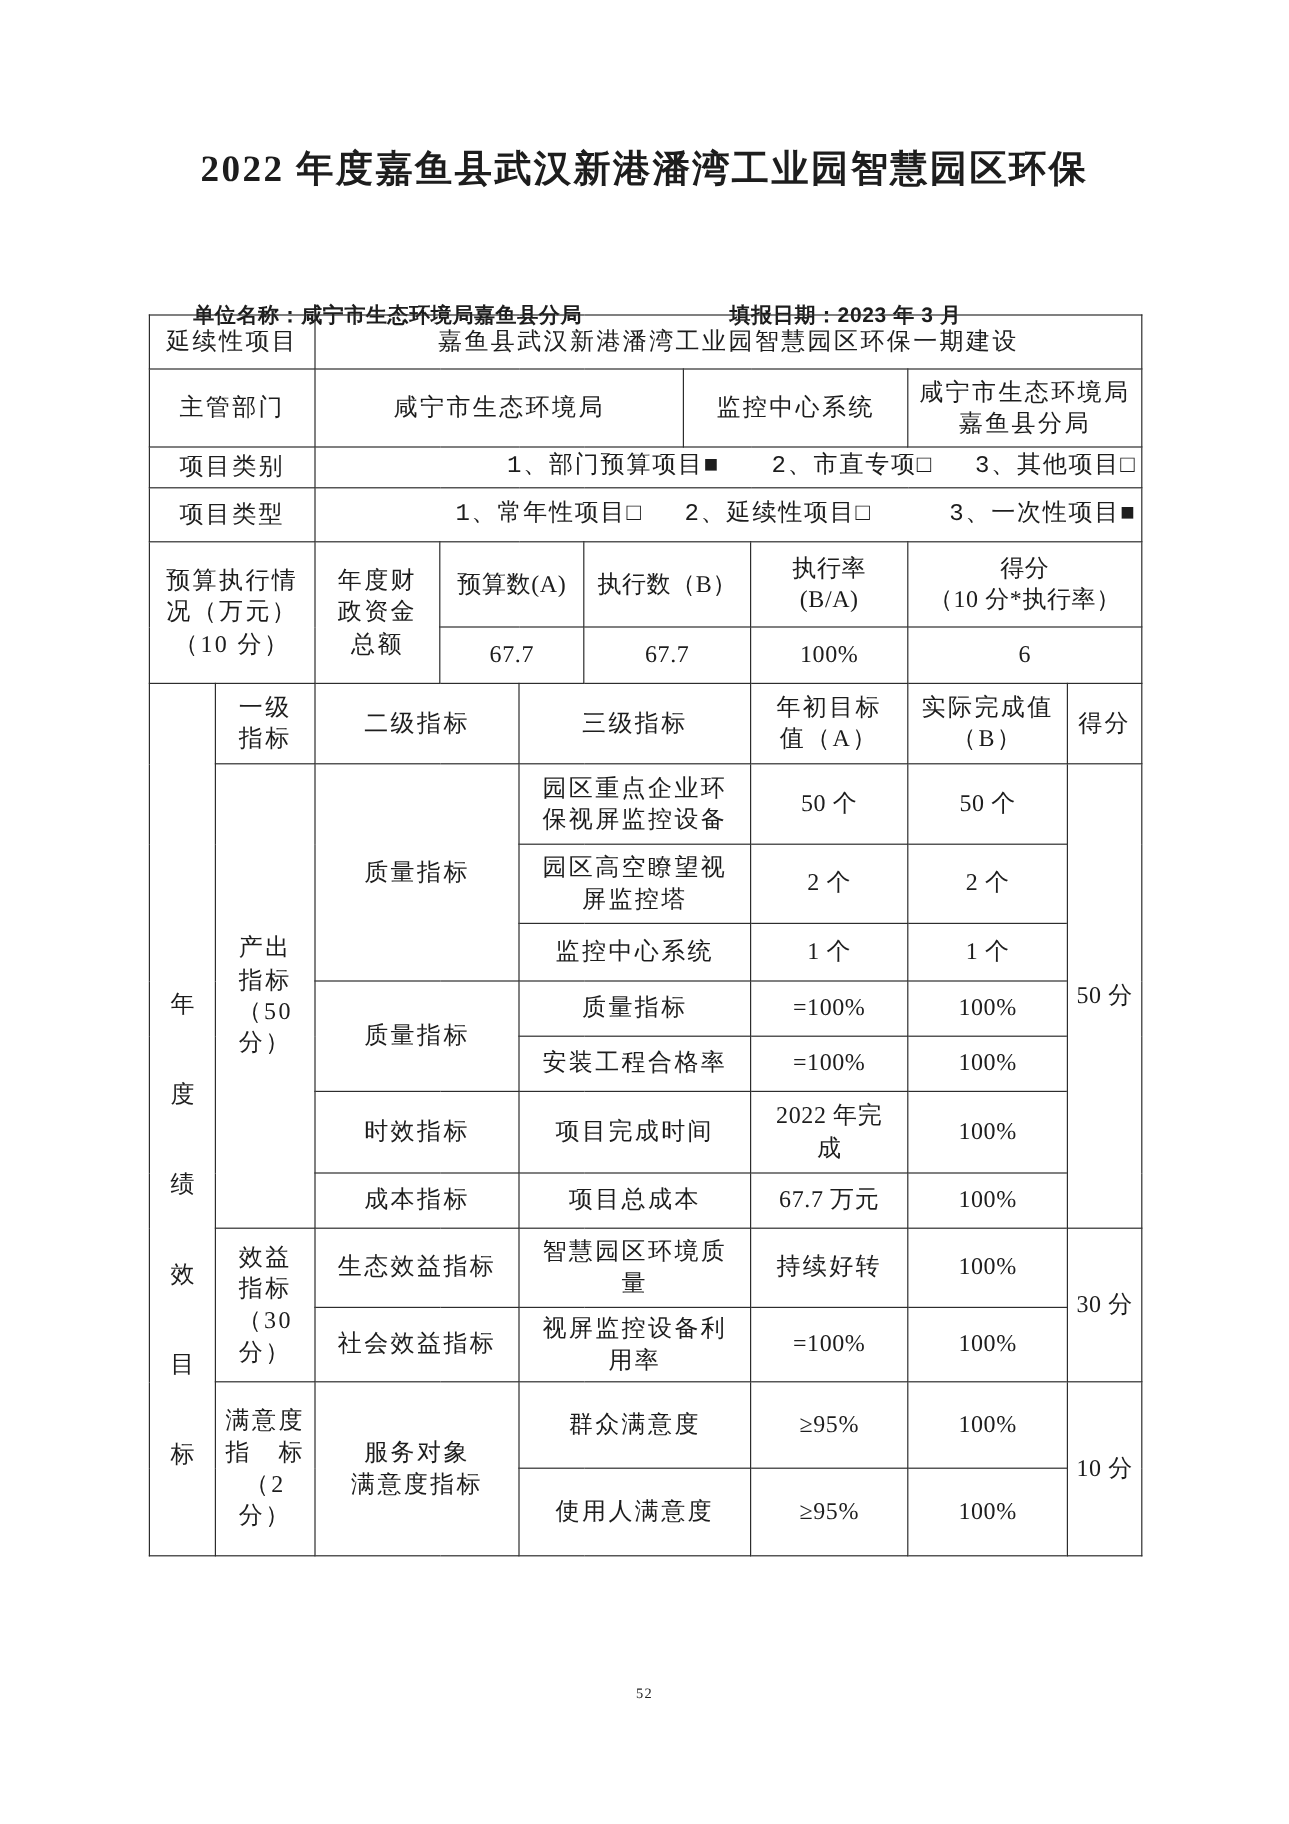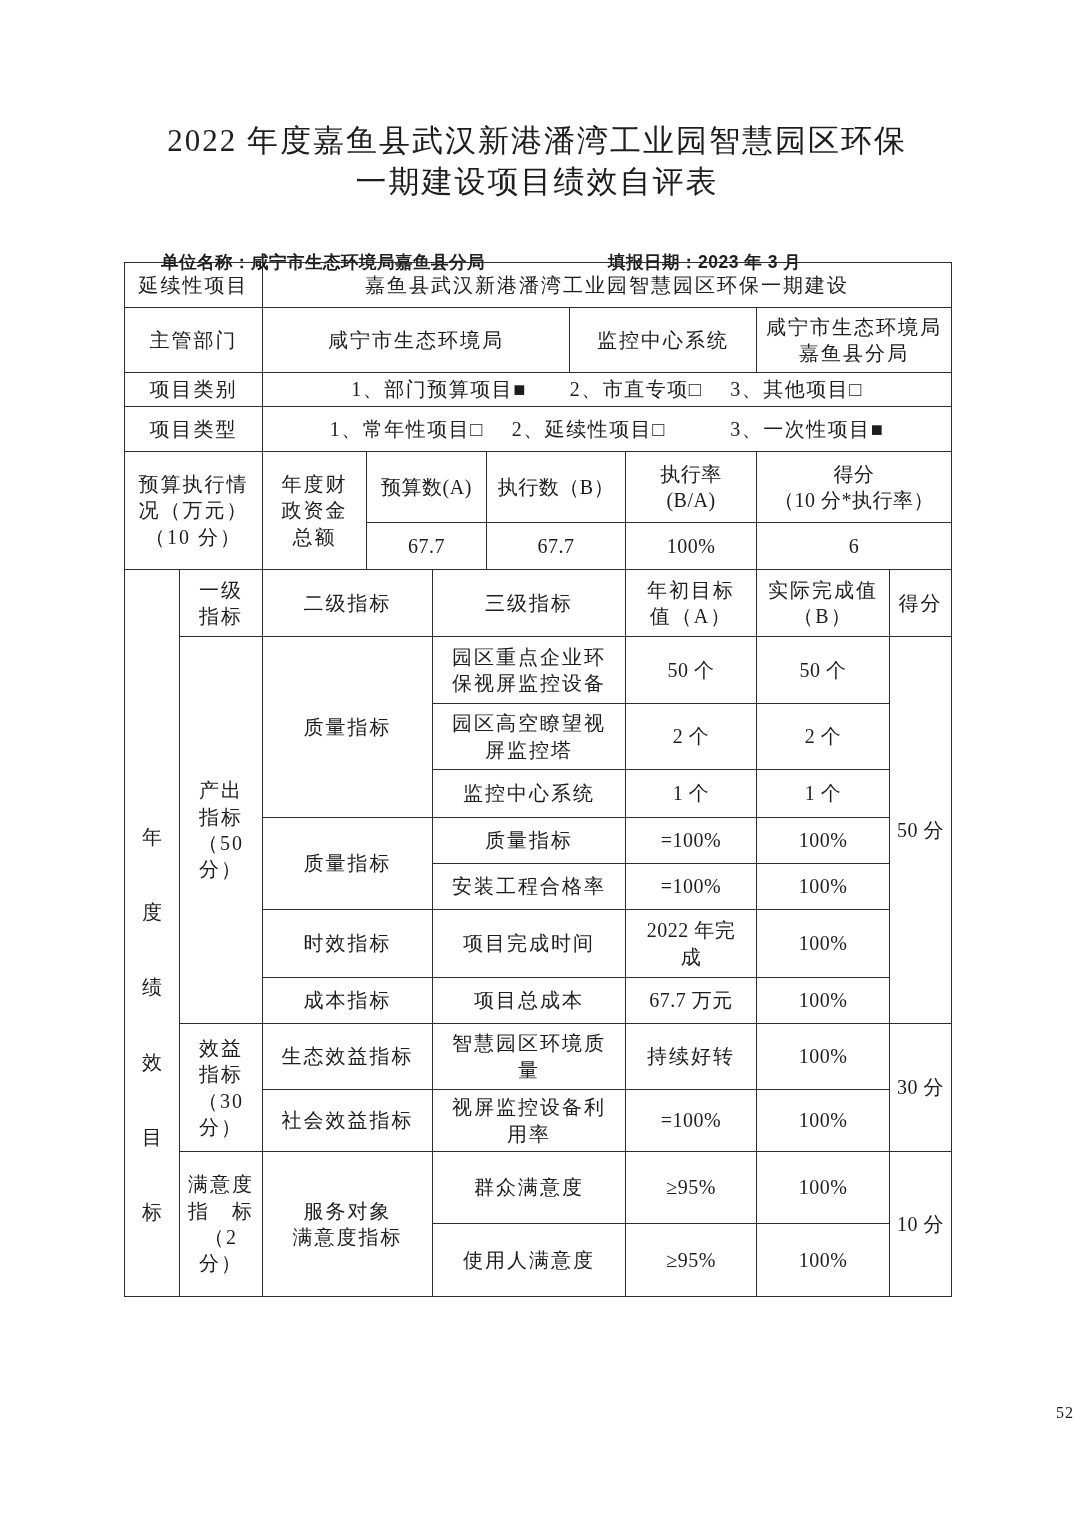--- a/index.html
+++ b/index.html
@@ -3,58 +3,57 @@
 <meta charset="utf-8">
 <style>
   html,body{margin:0;padding:0;background:#ffffff;}
   body{
     width:1074px;height:1520px;position:relative;
     font-family:"Liberation Serif","DejaVu Serif",serif;
     color:#1d1d1d;
   }
   .title{
     position:absolute;top:120px;left:0;width:100%;
-    text-align:center;font-weight:normal;font-size:31px;line-height:41px;
+    text-align:center;font-weight:bold;font-size:31px;line-height:41px;
     letter-spacing:2px;
   }
   .meta{
     position:absolute;top:230px;left:0;width:100%;height:28px;
     font-family:"Liberation Sans","DejaVu Sans",sans-serif;
     font-weight:600;font-size:17.5px;letter-spacing:0.5px;margin-top:20px;
   }
   .meta .unit{position:absolute;left:161px;top:0;}
   .meta .date{position:absolute;left:608px;top:0;}
   table.main{
     position:absolute;top:262px;left:124px;width:828px;
     border-collapse:collapse;table-layout:fixed;
   }
   td{
     border:1px solid #2d2d2d;
     text-align:center;vertical-align:middle;
     font-size:20px;line-height:1.32;letter-spacing:2px;
     padding:2px 4px;overflow:hidden;
   }
   td.pre{white-space:pre-line;}
-  td.left{text-align:center;letter-spacing:1.5px;}
+  td.left{text-align:right;letter-spacing:1.5px;font-family:Liberation Mono, monospace;}
   td.num{letter-spacing:0.5px;}
   td.side{
     letter-spacing:0;line-height:75px;
     padding-top:186px;
   }
   .pagenum{
     position:absolute;top:1404px;left:0;width:100%;
-    text-align:right;font-size:16px;letter-spacing:1px;font-family:Liberation Serif, serif;
+    text-align:center;font-size:12px;letter-spacing:1px;font-family:Liberation Serif, serif;
   }
 </style>
 </head>
 <body>
 
 <div class="title">
   <div>2022 年度嘉鱼县武汉新港潘湾工业园智慧园区环保</div>
-  <div>一期建设项目绩效自评表</div>
 </div>
 
 <div class="meta">
   <span class="unit"><span>单位名称：</span><span>咸宁市生态环境局嘉鱼县分局</span></span>
   <span class="date"><span>填报日期：</span><span>2023 年 3 月</span></span>
 </div>
 
 <table class="main">
   <colgroup>
     <col style="width:55px">

